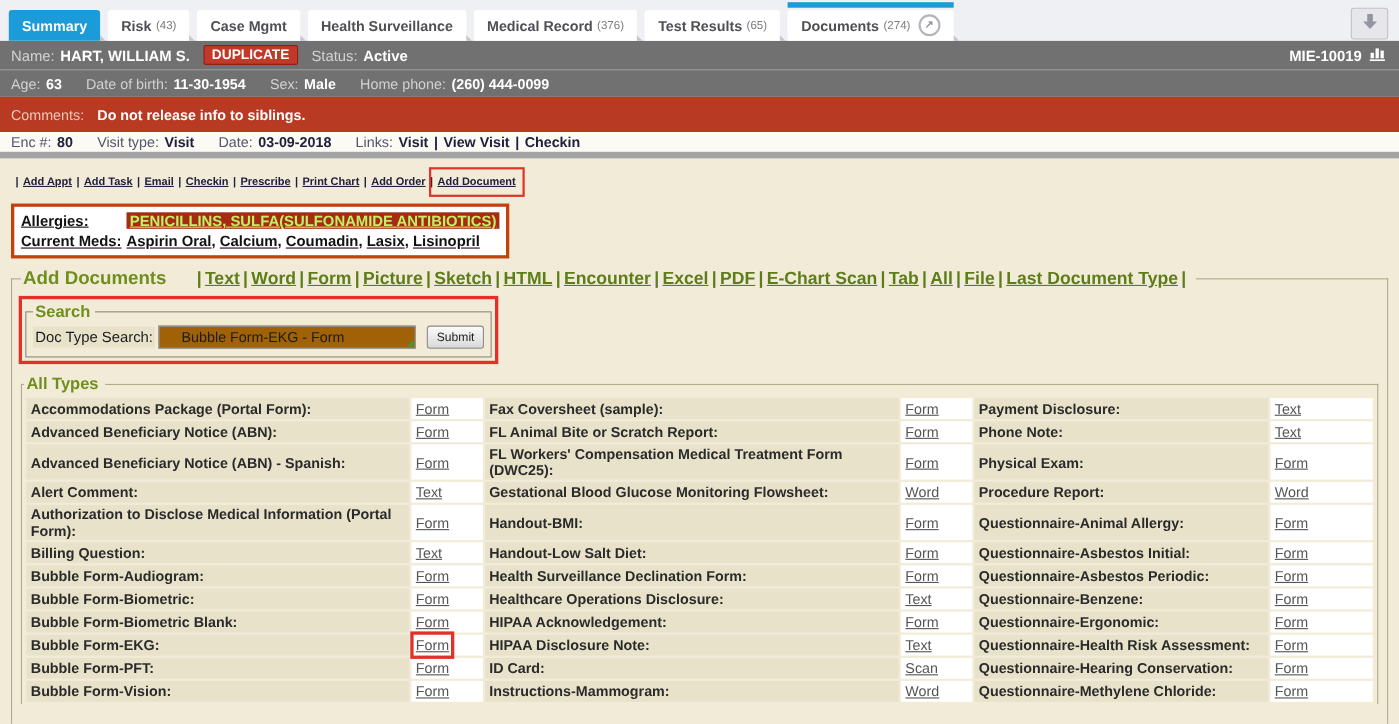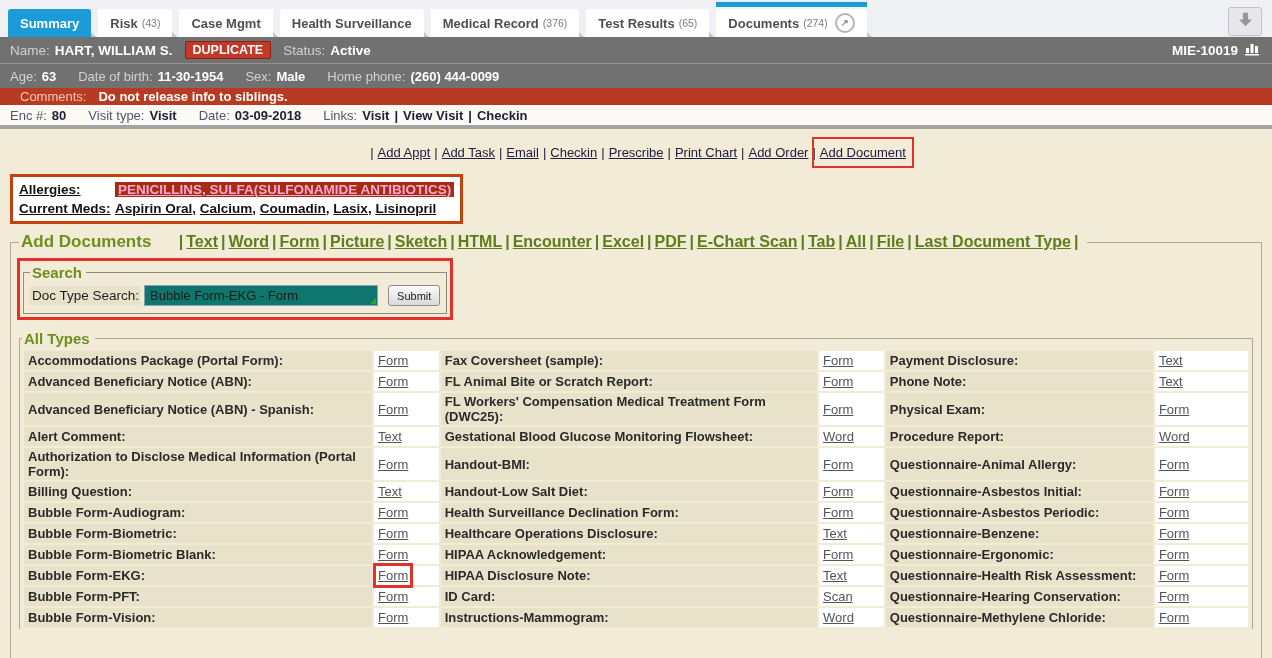--- a/index.html
+++ b/index.html
@@ -23,60 +23,60 @@
   
   .namebar{height:26px;background:#717171;display:flex;align-items:center;padding:0 10px;font-size:13.5px;color:#fff;}
   .demobar{height:25px;background:#717171;border-top:1px solid #949494;display:flex;align-items:center;
     padding:0 10px;font-size:13px;color:#fff;box-sizing:border-box;}
   .bar-item{display:flex;margin-right:22px;white-space:nowrap;}
   .bar-label{color:#d2d2d2;margin-right:5px;}
   .bar-val{font-weight:bold;color:#fff;}
   .badge{background:#c2392a;border:1px solid #8f2112;border-radius:2px;padding:1px 7px;margin:0 12px;
     font-weight:bold;font-size:12.5px;color:#fff;}
   .chartid{margin-left:auto;font-weight:bold;display:flex;align-items:center;gap:7px;}
-  .commentsbar{height:17px;background:#b93a22;display:flex;align-items:center;padding:0 20px;font-size:13px;color:#fff;}
+  .commentsbar{height:32px;background:#b93a22;display:flex;align-items:center;padding:0 10px;font-size:13px;color:#fff;}
   .commentsbar .bar-label{color:#eec9ba;margin-right:12px;}
   .commentsbar .bar-val{font-weight:bold;}
-  .encbar{height:24px;background:#fbfaf4;border-bottom:4px solid #a3a3a3;display:flex;align-items:center;
+  .encbar{height:24px;background:#fbfaf4;border-bottom:6px solid #a3a3a3;display:flex;align-items:center;
     padding:0 10px;font-size:13px;color:#34344c;box-sizing:border-box;}
   .encbar .bar-label{color:#54546a;}
   .encbar .bar-val{font-weight:bold;color:#20203a;}
   .enc-link{font-weight:bold;color:#20203a;text-decoration:none;}
   .enc-sep{margin:0 5px;font-weight:bold;color:#20203a;}
   
   .content{padding:8px 10px 0 10px;}
-  .actions{margin:8px 0 2px 0;font-size:13px;font-weight:normal;color:#20203e;text-align:center;}
+  .actions{margin:8px 0 2px 0;font-size:10px;font-weight:bold;color:#20203e;}
   .actions a{color:#20203e;text-decoration:underline;}
   .actions .pipe{margin:0 4px;}
   .ann-box{outline:2px solid #e23129;outline-offset:6px;}
   
   .abox{border:3px solid #c2410c;background:#fff;padding:3px 6px;width:fit-content;margin-top:14px;
     font-size:13.5px;line-height:19px;}
   .arow{display:flex;}
   .alabel-cell{width:96px;flex:none;}
   .alabel-cell a{color:#111;font-weight:bold;text-decoration:underline;}
-  .allergy-val{background:#a62b12;color:#f9a8d4;font-weight:bold;text-decoration:underline;padding:0 3px;}
+  .allergy-val{background:#a62b12;color:#bef264;font-weight:bold;text-decoration:underline;padding:0 3px;}
   .meds a{color:#111;font-weight:bold;text-decoration:underline;}
   .meds .comma{font-weight:bold;color:#111;}
   
   fieldset{margin:0;}
   .adddocs{border:1px solid #b1aa8e;border-bottom:0;padding:8px 8px 0 8px;margin-top:8px;min-height:430px;}
   .adddocs>legend{padding:0 6px 0 2px;}
   .ad-title{font-size:17px;font-weight:bold;color:#6f8f1c;}
   .ad-links{font-size:16px;font-weight:bold;color:#5c7d18;margin-left:20px;}
   .ad-links a{color:#5c7d18;text-decoration:underline;}
   .ad-links .pipe{margin:0 3px;text-decoration:none;}
   .searchfs{border:1px solid #8f8a78;width:398px;padding:2px 6px 7px 6px;margin:4px 0 0 4px;
     outline:3px solid #e23129;outline-offset:3px;}
   .searchfs legend{font-size:15px;font-weight:bold;color:#6f8f1c;padding:0 4px 0 2px;}
   .search-row{display:flex;align-items:center;margin-top:2px;}
   .search-label{font-size:13.5px;background:#e9e2ca;padding:2px 2px;color:#1c1c1c;white-space:nowrap;}
   .input-wrap{position:relative;margin-left:3px;display:inline-block;}
   .input-wrap input{width:234px;height:21px;box-sizing:border-box;border:1px solid #8aa0b8;font-size:13px;
-    font-family:"Liberation Sans",sans-serif;padding:1px 5px;background:#0f766e;color:#1c1c1c;}
+    font-family:"Liberation Sans",sans-serif;padding:1px 20px;background:#a16207;color:#1c1c1c;}
   .corner{position:absolute;right:2px;bottom:2px;width:0;height:0;
     border-bottom:6px solid #3f9c35;border-left:6px solid transparent;}
   .submit-btn{margin-left:10px;font-size:11px;height:21px;padding:0 8px;border:1px solid #8d8d8d;border-radius:3px;
     background:linear-gradient(#fbfbfb,#d9d9d9);color:#222;font-family:"Liberation Sans",sans-serif;cursor:pointer;}
   .alltypes{margin-top:16px;border:1px solid #b1aa8e;border-bottom:0;padding:2px 2px 0 2px;}
   .alltypes legend{font-size:15px;font-weight:bold;color:#6f8f1c;padding:0 5px 0 2px;}
   table.doctable{border-collapse:separate;border-spacing:2px;width:100%;table-layout:fixed;}
   .doctable td{padding:1px 4px;vertical-align:middle;line-height:15px;font-size:13px;height:17px;}
   .doctable td.lbl{background:#e9e2ca;font-weight:bold;color:#2a2a2a;}
   .doctable td.lnk{background:#fff;}

